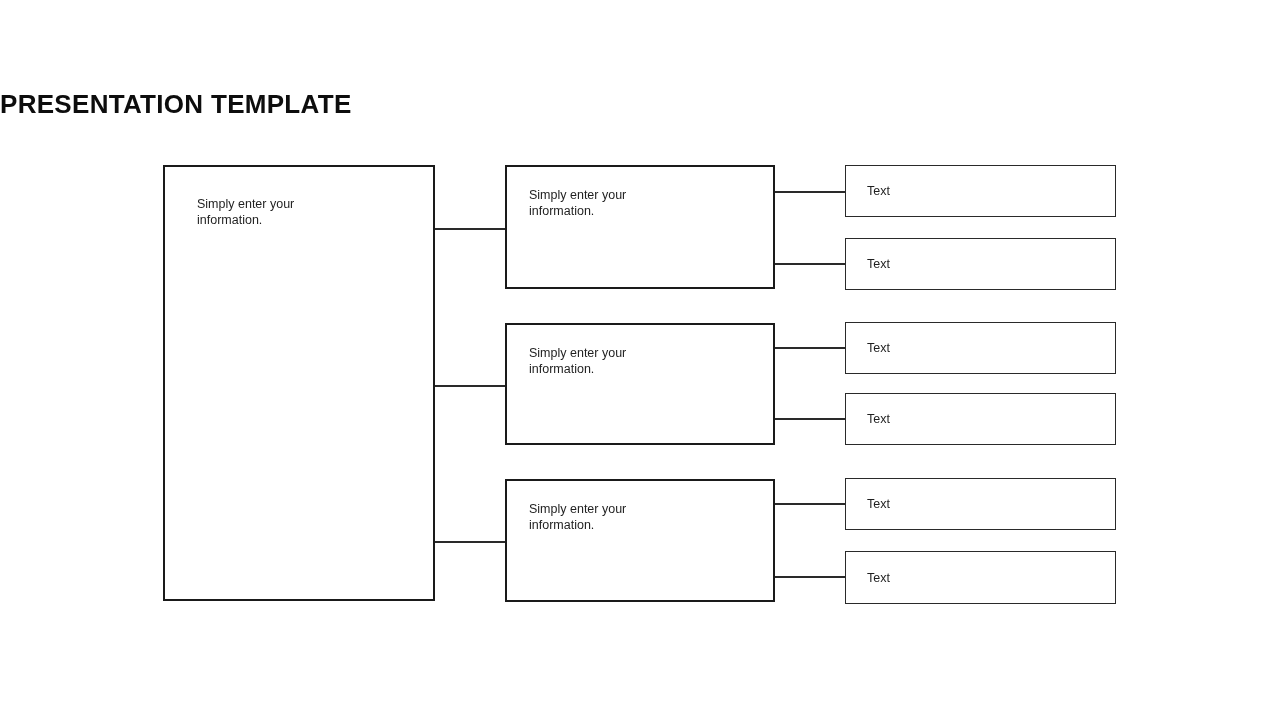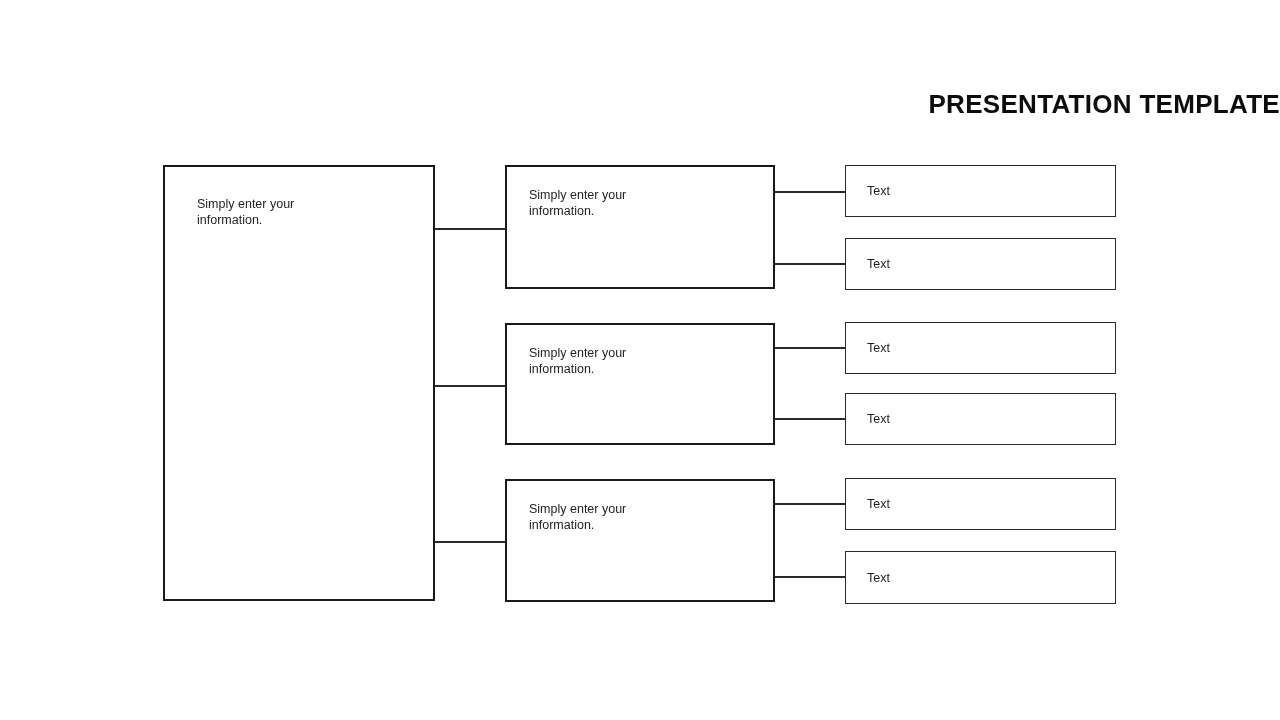--- a/index.html
+++ b/index.html
@@ -13,21 +13,21 @@
     height: 720px;
     background: #ffffff;
     font-family: "Liberation Sans", "DejaVu Sans", sans-serif;
     overflow: hidden;
   }
   .slide-title {
     position: absolute;
     top: 89px;
     left: 0;
     width: 1280px;
-    text-align: right;
+    text-align: left;
     font-size: 26px;
     font-weight: bold;
     color: #0d0d0d;
     letter-spacing: 0.3px;
   }
   .box {
     position: absolute;
     background: #ffffff;
     box-sizing: border-box;
   }

